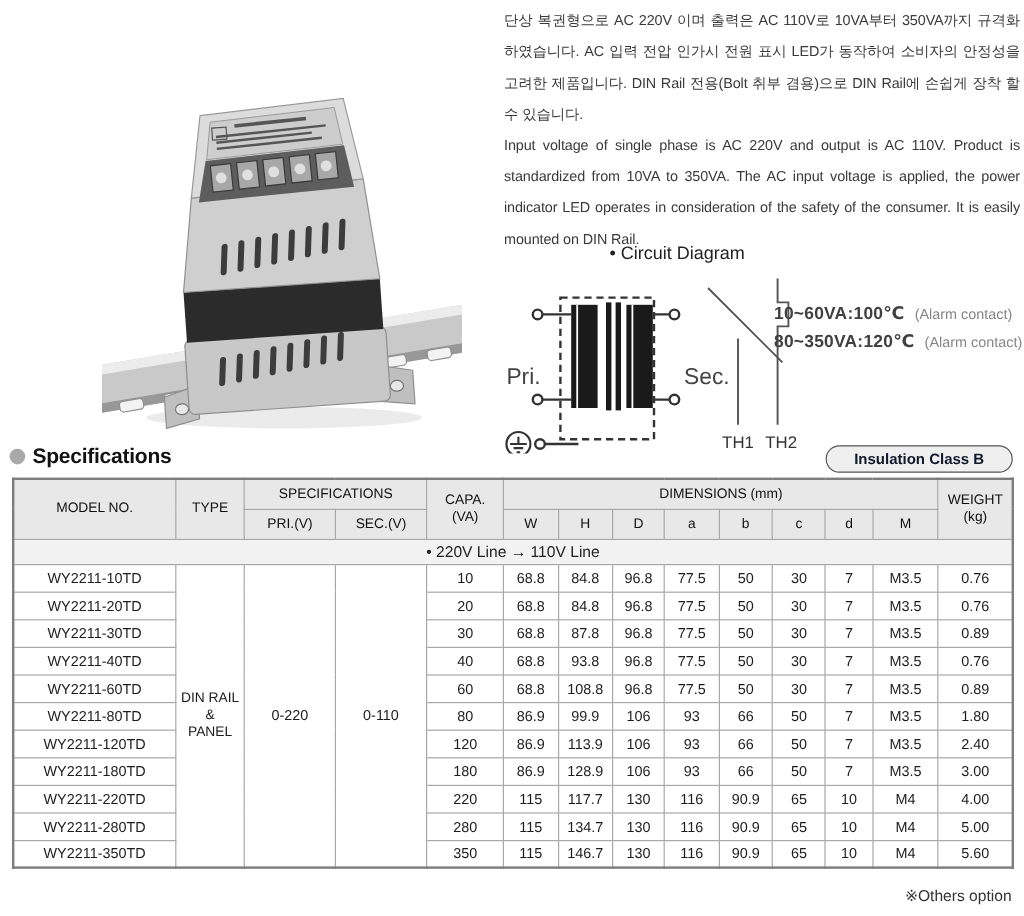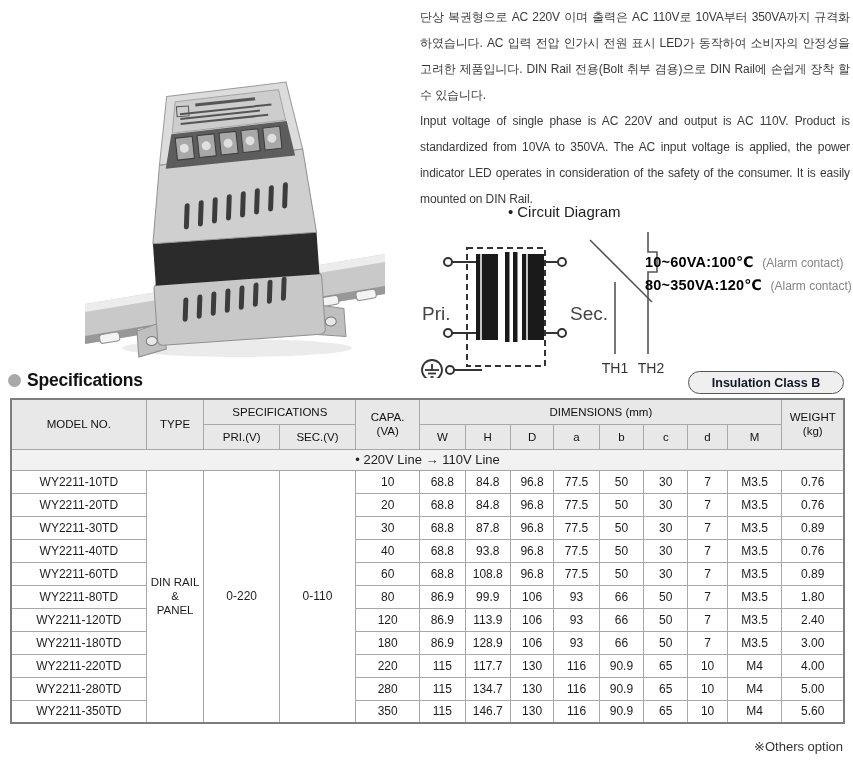--- a/index.html
+++ b/index.html
@@ -13,21 +13,21 @@
 
   
   .photo { position:absolute; left:85px; top:72px; width:300px; height:295px; }
 
   
   .circuit-title { position:absolute; left:508px; top:203px; font-size:15px; color:#222; }
   .circuit-title .dot { font-size:15px; margin-right:4px; }
   .circuit { position:absolute; left:420px; top:226px; width:430px; height:152px; }
   .alarm { position:absolute; left:645px; top:250px; white-space:nowrap; }
   .alarm-row { height:23px; line-height:23px; }
-  .alarm-temp { font-size:14.5px; font-weight:bold; color:#000000; letter-spacing:0.2px; }
+  .alarm-temp { font-size:14.5px; font-weight:bold; color:#404040; letter-spacing:0.2px; }
   .alarm-note { font-size:12px; color:#858585; margin-left:4px; }
 
   
   .spec-head { position:absolute; left:8px; top:370px; display:flex; align-items:center; }
   .spec-bullet { width:13px; height:13px; border-radius:50%; background:#a9a9a9; margin-right:6px; }
   .spec-title { font-size:17.5px; font-weight:bold; color:#111; letter-spacing:-0.2px; }
   .badge { position:absolute; right:9px; top:371px; width:156px; height:23px; border:1.5px solid #555; border-radius:12px; background:#efefef; display:flex; align-items:center; justify-content:center; font-size:12.5px; font-weight:bold; color:#0f172a; }
 
   
   table.spec { position:absolute; left:10px; top:398px; width:835px; border-collapse:collapse; table-layout:fixed; font-size:12px; color:#1d1d1d; border:2px solid #7d7d7d; }

